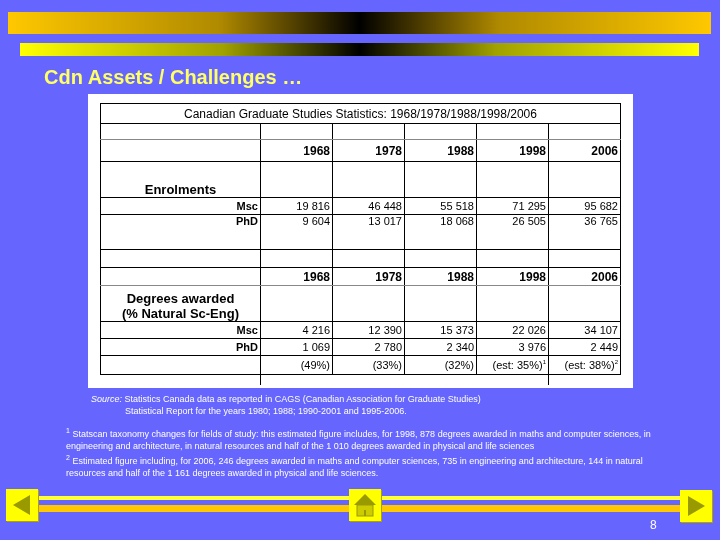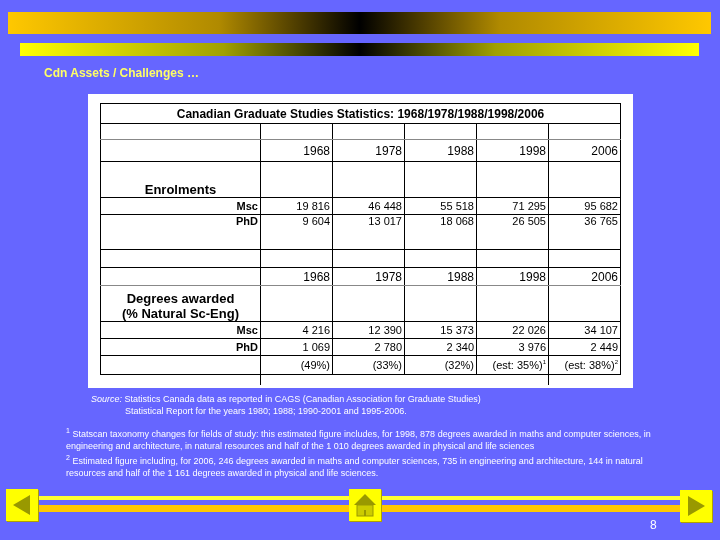--- a/index.html
+++ b/index.html
@@ -1,27 +1,27 @@
 <!DOCTYPE html>
 <html><head>
 <meta charset="utf-8">
 <style>
   html, body { margin:0; padding:0; }
   body { width:720px; height:540px; background:#6666ff; position:relative; overflow:hidden; font-family:"Liberation Sans", sans-serif; }
   .bar1 { position:absolute; left:8px; top:12px; width:703px; height:22px;
     background:linear-gradient(to right,#ffc800 0%,#b08a00 30%,#000 50%,#b08a00 70%,#ffc800 100%); }
   .bar2 { position:absolute; left:20px; top:43px; width:679px; height:13px;
     background:linear-gradient(to right,#ffff00 0%,#a0a000 30%,#000 50%,#a0a000 70%,#ffff00 100%); }
-  .title { position:absolute; left:44px; top:66px; color:#ffff66; font-weight:bold; font-size:12px; }
+  .title { position:absolute; left:44px; top:66px; color:#ffff66; font-weight:bold; font-size:20px; }
   .frame { position:absolute; left:88px; top:94px; width:545px; height:294px; background:#fff; }
   table { position:absolute; left:100px; top:103px; border-collapse:collapse; font-size:11px; color:#000; }
   td { border:1px solid #000; padding:0 2px; text-align:right; white-space:nowrap; }
   .c0 { width:155px; } .cy { width:67px; }
-  .hdr td { font-weight:normal; font-size:12px; }
-  .cap { text-align:center !important; font-weight:bold; font-size:12px; height:19px; }
+  .hdr td { font-weight:bold; font-size:12px; }
+  .cap { text-align:center !important; font-weight:normal; font-size:12px; height:19px; }
   .sub { font-weight:bold; }
   .sec { font-weight:bold; font-size:13px; text-align:center; vertical-align:bottom; }
   .grayb td { border-bottom-color:#888; }
   .src { position:absolute; left:91px; top:393px; font-size:9px; color:#fff; line-height:12px; }
   .src .i { font-style:italic; }
   .fn { position:absolute; left:66px; top:425px; font-size:9px; color:#fff; line-height:11.5px; width:600px; }
   .fn sup { font-size:7px; }
   .nav-line1 { position:absolute; left:30px; top:496px; width:665px; height:4px; background:#ffff33; }
   .nav-line2 { position:absolute; left:30px; top:505px; width:665px; height:7px; background:#ffc800; }
   .nbtn { position:absolute; width:32px; height:32px; background:#ffff00; box-shadow:1px 1px 0 #b0a000; display:flex; align-items:center; justify-content:center; }

